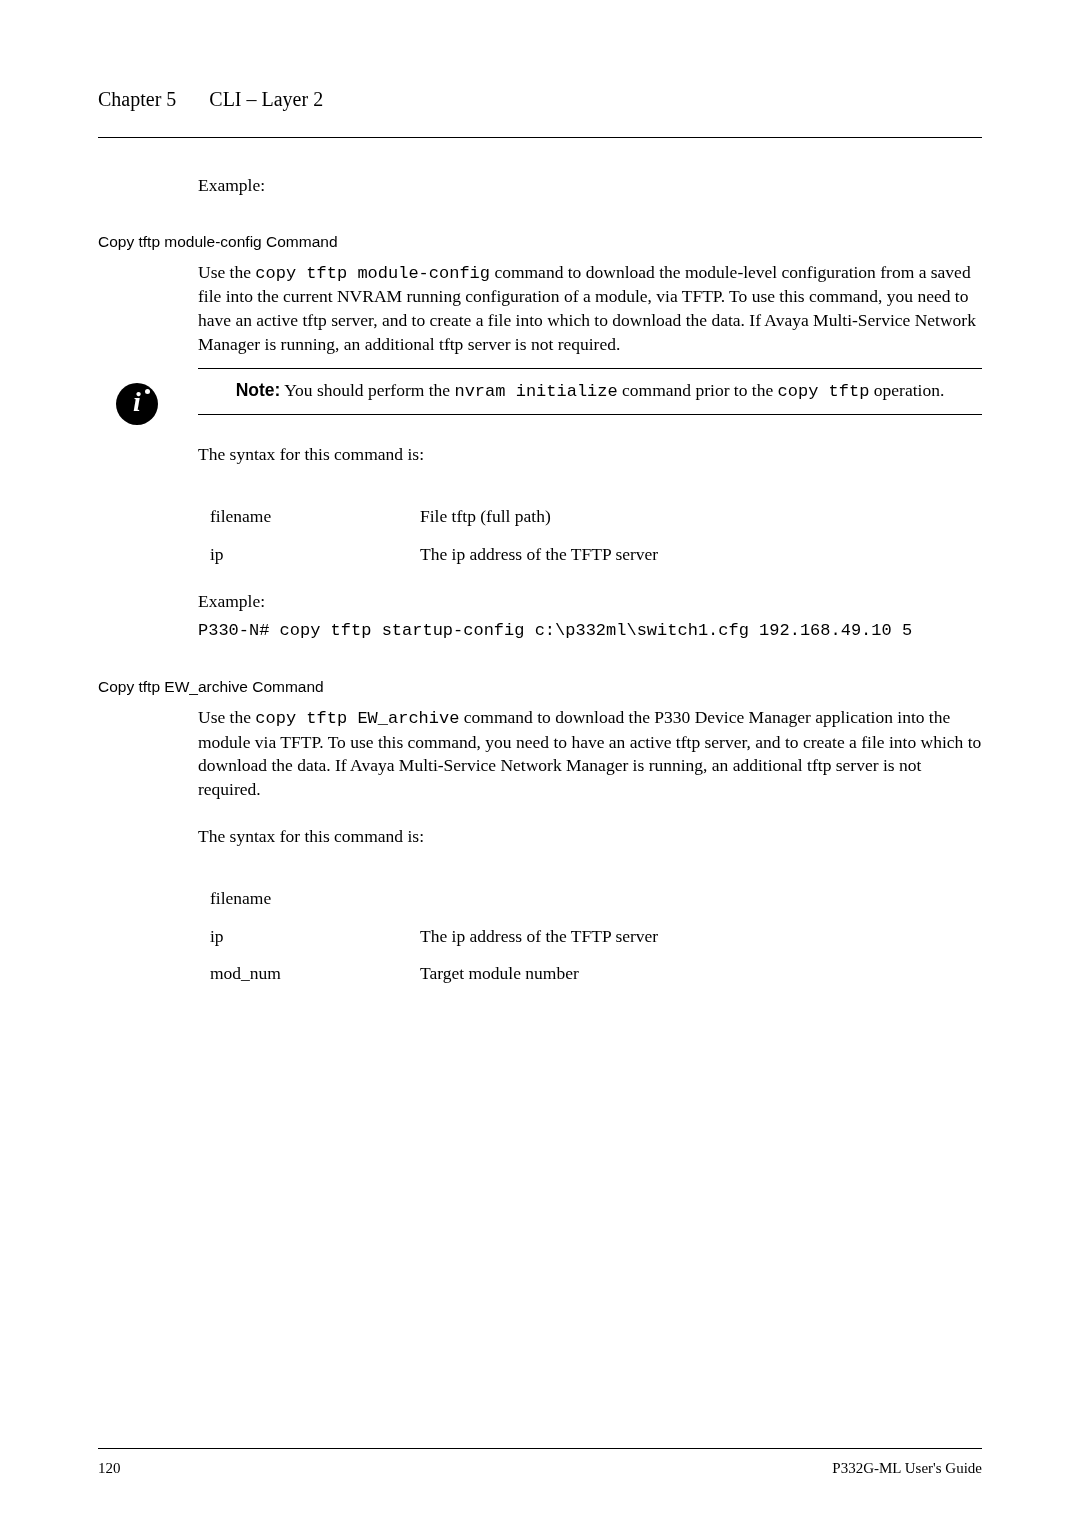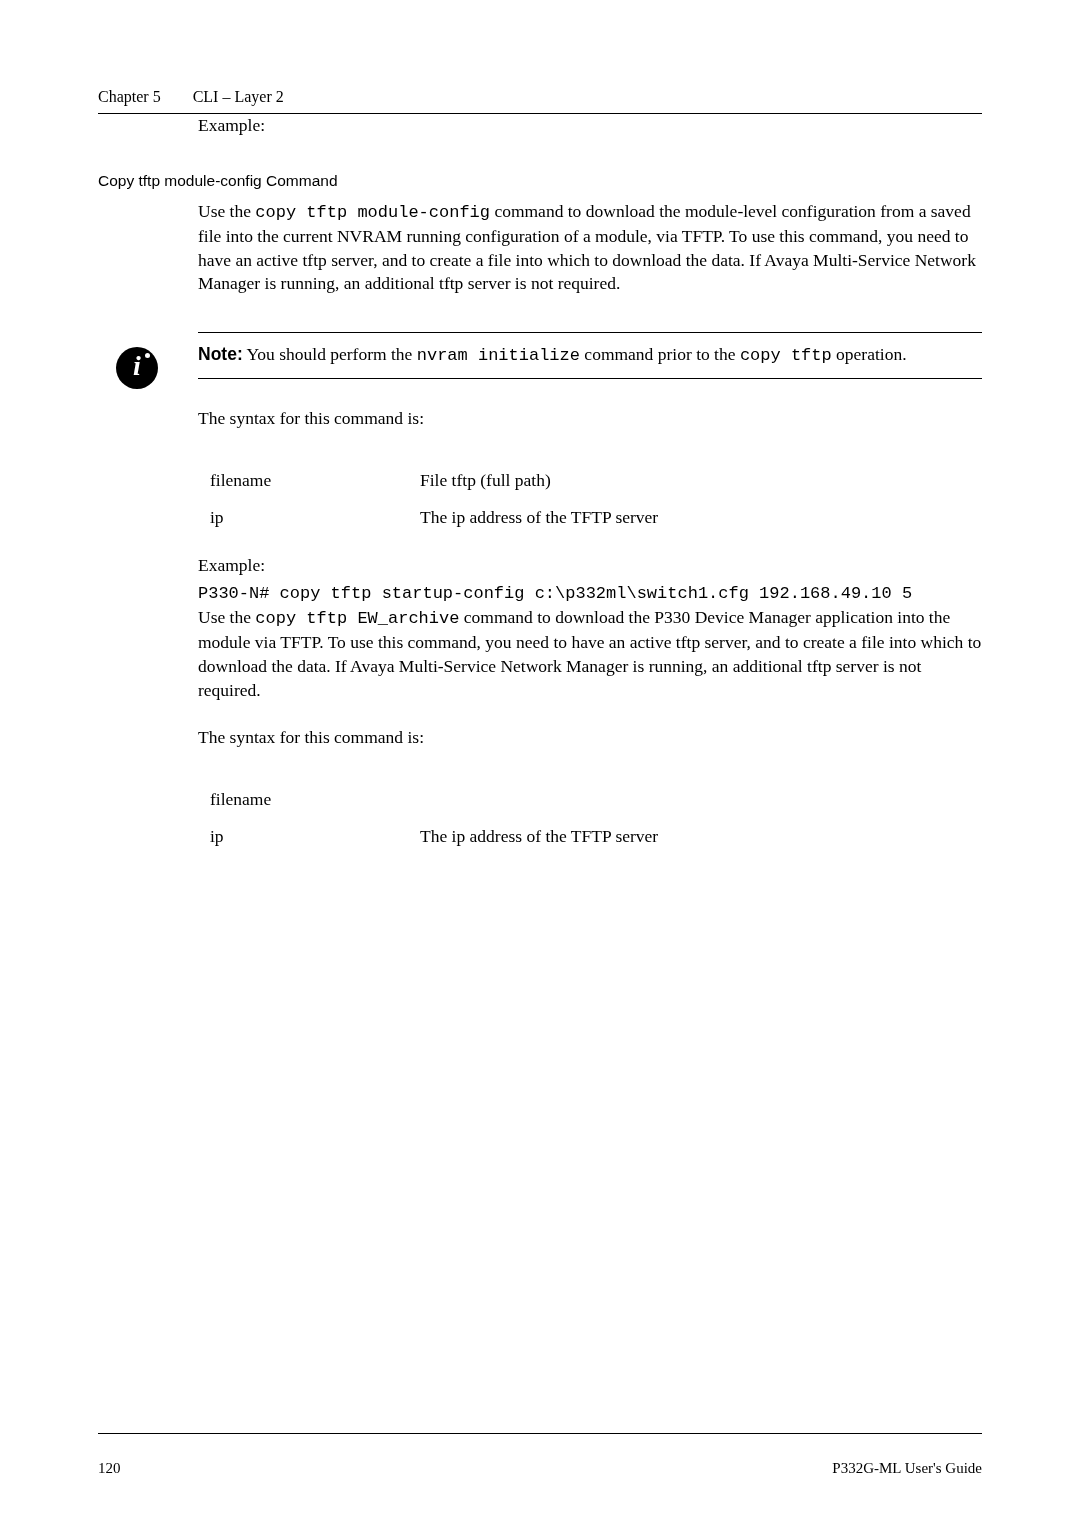--- a/index.html
+++ b/index.html
@@ -13,48 +13,50 @@
     line-height: 1.35;
   }
   .page {
     width: 1080px;
     height: 1528px;
     box-sizing: border-box;
     padding: 86px 98px 40px 98px;
     position: relative;
   }
   .header {
-    font-size: 16px;
-    padding-bottom: 5px;
+    font-size: 20px;
+    padding-bottom: 24px;
     border-bottom: 1.5px solid #000;
+    margin-bottom: 36px;
   }
   .header .ch { margin-right: 28px; }
   .body-indent { margin-left: 100px; }
   .mono {
     font-family: "Courier New", Courier, monospace;
     font-size: 17px;
     letter-spacing: 0;
   }
   .bold-mono { font-weight: bold; }
   .section-head {
     font-family: Arial, Helvetica, sans-serif;
     font-weight: normal;
     font-size: 15.5px;
     margin-top: 34px;
     margin-bottom: 8px;
   }
   p { margin: 0; }
   .para { margin-bottom: 0; }
   .note-block {
-    margin-top: 36px;
+    margin-top: 12px;
     margin-bottom: 28px;
     padding: 10px 0;
     border-top: 1px solid #000;
     border-bottom: 1px solid #000;
     position: relative;
+    text-align: center;
   }
   .note-icon {
     position: absolute;
     left: -82px;
     top: 14px;
     width: 42px;
     height: 42px;
     border-radius: 50%;
     background: #000;
     color: #fff;
@@ -84,21 +86,21 @@
   .def-row { display: flex; margin-top: 38px; padding-left: 12px; }
   .def-row.tight { margin-top: 14px; }
   .def-term { width: 210px; flex: 0 0 auto; }
   .def-desc { flex: 1 1 auto; }
   .gap-top-sm { margin-top: 6px; }
   .gap-top-md { margin-top: 24px; }
   .footer {
     position: absolute;
     left: 98px; right: 98px; bottom: 50px;
     border-top: 1px solid #000;
-    padding-top: 24px;
+    padding-top: 9px;
     font-size: 15px;
     display: flex;
     justify-content: space-between;
   }
 </style>
 </head>
 <body>
 
 <div class="page">
 
@@ -137,35 +139,40 @@
     </div>
     <div class="def-row tight">
       <div class="def-term">ip</div>
       <div class="def-desc">The ip address of the TFTP server</div>
     </div>
 
     <p class="gap-top-md">Example:</p>
     <p class="mono gap-top-sm">P330-N# copy tftp startup-config  c:\p332ml\switch1.cfg 192.168.49.10 5</p>
   </div>
 
+  <p class="section-head">Copy tftp EW_archive Command</p>
 
   <div class="body-indent">
     <p class="para">
       <span>Use the </span><span class="mono">copy tftp EW_archive</span><span> command to download the P330 Device Manager application into the module via TFTP. To use this command, you need to have an active tftp server, and to create a file into which to download the data. If Avaya Multi-Service Network Manager is running, an additional tftp server is not required.</span>
     </p>
 
     <p class="gap-top-md">The syntax for this command is:</p>
 
     <div class="def-row">
       <div class="def-term">filename</div>
     </div>
     <div class="def-row tight">
       <div class="def-term">ip</div>
       <div class="def-desc">The ip address of the TFTP server</div>
     </div>
+    <div class="def-row tight">
+      <div class="def-term">mod_num</div>
+      <div class="def-desc">Target module number</div>
+    </div>
   </div>
 
   <div class="footer">
     <span>120</span>
     <span>P332G-ML User's Guide</span>
   </div>
 
 </div>
 
 </body></html>

